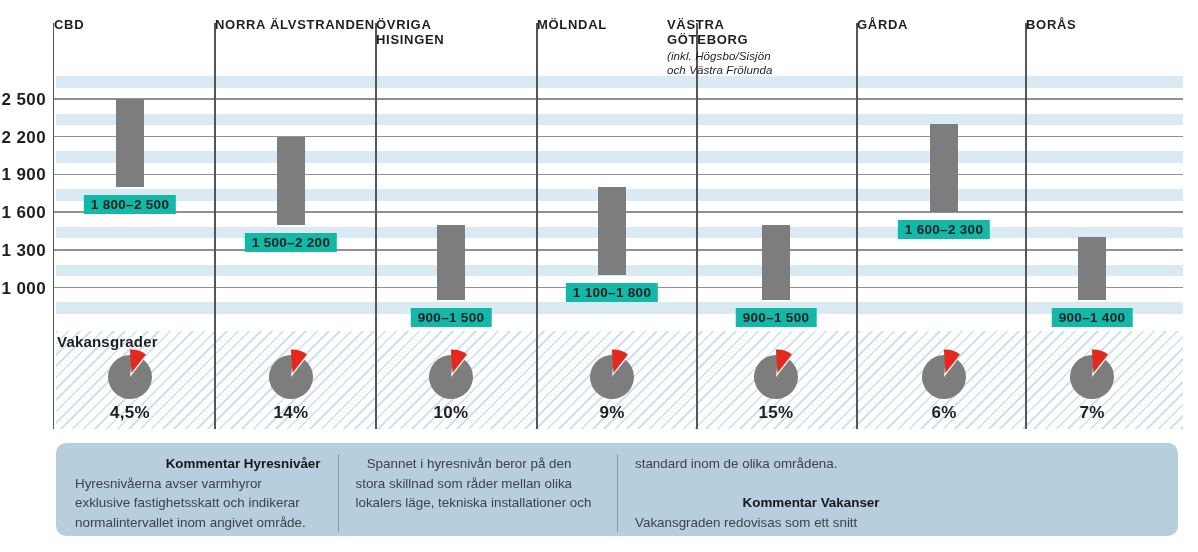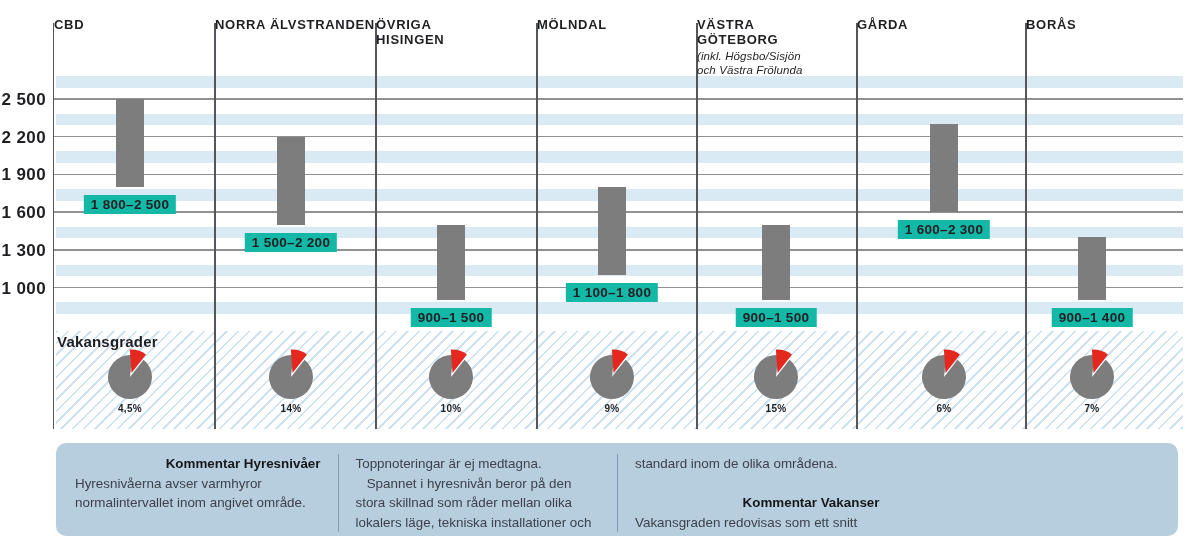--- a/index.html
+++ b/index.html
@@ -13,21 +13,21 @@
   .stripes { background:repeating-linear-gradient(180deg, var(--stripe) 0 11.5px, transparent 11.5px 37.7px); }
   .gridline { height:1.5px; background:var(--grid); }
   .vline { width:1.5px; background:var(--line); }
   .tick-label { font-size:17px; font-weight:bold; color:var(--ink); text-align:right; letter-spacing:0.4px; }
   .col-header { font-size:13px; font-weight:bold; color:var(--ink); text-align:left; line-height:14.5px; letter-spacing:0.7px; }
   .col-note { font-size:11.5px; font-style:italic; font-weight:normal; letter-spacing:0.1px; line-height:13.5px; margin-top:3px; text-transform:none; }
   .bar { width:28px; background:var(--bar); }
   .range-label { font-size:13.5px; font-weight:bold; color:var(--ink); background:#14b8a6; padding:2px 7px; white-space:nowrap; letter-spacing:0.3px; transform:translateX(-50%); }
   .hatch { background:repeating-linear-gradient(135deg, var(--hatchline) 0 1.8px, #ffffff 1.8px 8px); }
   .vakans-label { font-size:15px; font-weight:bold; color:var(--ink); letter-spacing:0.2px; }
-  .pct-label { font-size:10px; font-weight:bold; color:var(--ink); text-align:center; letter-spacing:0.3px; }
+  .pct-label { font-size:17px; font-weight:bold; color:var(--ink); text-align:center; letter-spacing:0.3px; }
   .comment-box {
     position:absolute; left:56px; top:443px; width:1122px; height:93px;
     background:var(--comment-bg); border-radius:10px;
     display:grid; grid-template-columns:repeat(4,1fr);
     box-sizing:border-box; padding:11px 2px;
   }
   .comment-col { padding:0 17px; font-size:13.4px; line-height:19.5px; color:#3f414b; }
   .comment-col + .comment-col { border-left:1px solid #7f9cb4; }
   .comment-heading { font-weight:bold; color:#17181c;text-align:right; }
   .comment-line { white-space:pre-wrap; }
@@ -94,21 +94,21 @@
       <div class="abs col-header" style="left: 537px; top: 18px; width: 160px;">
         <div>MÖLNDAL</div>
       </div>
       <div class="abs bar" style="left: 598px; top: 186.967px; height: 87.9667px;"></div>
       <div class="abs range-label" style="left: 612px; top: 282.933px;">1 100–1 800</div>
       <svg viewBox="-32 -32 64 64" width="64" height="64" style="position: absolute; left: 580px; top: 345px;">
         <path d="M0 0 L13.54 -17.34 A22 22 0 1 1 2.30 -21.88 Z" fill="#7d7d7d"></path>
         <path d="M1.5 -4 L-0.14 -27.44 A23.5 23.5 0 0 1 15.97 -22.52 Z" fill="#e5281e"></path>
       </svg>
       <div class="abs pct-label" style="left: 567px; top: 403px; width: 90px;">9%</div>
-      <div class="abs col-header" style="left: 697px; top: 18px; width: 160px;">
+      <div class="abs col-header" style="left: 667px; top: 18px; width: 160px;">
         <div>VÄSTRA</div>
         <div>GÖTEBORG</div>
         <div class="col-note">(inkl. Högsbo/Sisjön</div>
         <div class="col-note" style="margin-top: 0px;">och Västra Frölunda</div>
       </div>
       <div class="abs bar" style="left: 762px; top: 224.667px; height: 75.4px;"></div>
       <div class="abs range-label" style="left: 776px; top: 308.067px;">900–1 500</div>
       <svg viewBox="-32 -32 64 64" width="64" height="64" style="position: absolute; left: 744px; top: 345px;">
         <path d="M0 0 L13.54 -17.34 A22 22 0 1 1 2.30 -21.88 Z" fill="#7d7d7d"></path>
         <path d="M1.5 -4 L-0.14 -27.44 A23.5 23.5 0 0 1 15.97 -22.52 Z" fill="#e5281e"></path>
@@ -134,26 +134,26 @@
         <path d="M1.5 -4 L-0.14 -27.44 A23.5 23.5 0 0 1 15.97 -22.52 Z" fill="#e5281e"></path>
       </svg>
       <div class="abs pct-label" style="left: 1047px; top: 403px; width: 90px;">7%</div>
     </div>
 
   <div class="comment-box">
     <div class="comment-col">
       <div class="comment-heading">Kommentar Hyresnivåer</div>
       <div id="cl1">
           <div class="comment-line">Hyresnivåerna avser varmhyror</div>
+          <div class="comment-line">exklusive fastighetsskatt och indikerar</div>
           <div class="comment-line">normalintervallet inom angivet område.</div>
         </div>
     </div>
     <div class="comment-col">
       <div id="cl2">
-          <div class="comment-line">Toppnoteringar är ej medtagna.</div>
           <div class="comment-line">   Spannet i hyresnivån beror på den</div>
           <div class="comment-line">stora skillnad som råder mellan olika</div>
           <div class="comment-line">lokalers läge, tekniska installationer och</div>
         </div>
     </div>
     <div class="comment-col">
       <div class="comment-line">standard inom de olika områdena.</div>
       <div class="comment-heading heading-gap">Kommentar Vakanser</div>
       <div class="comment-line">Vakansgraden redovisas som ett snitt</div>
     </div>

